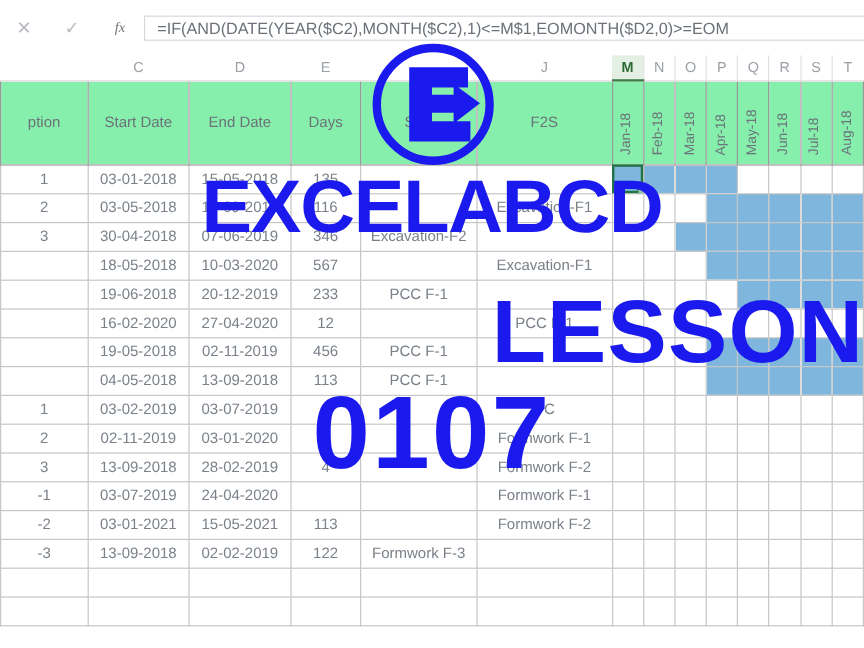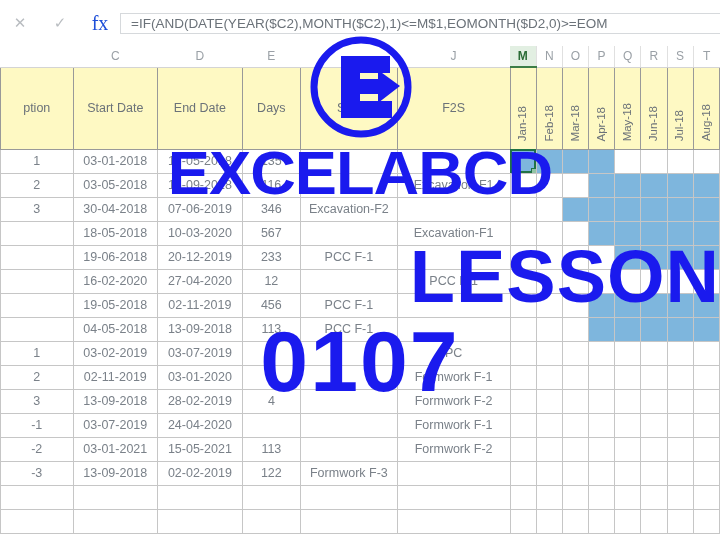--- a/index.html
+++ b/index.html
@@ -28,23 +28,24 @@
   .fb-icon {
     width: 40px;
     text-align: center;
     font-size: 15px;
     color: #b8bcc0;
     flex: 0 0 auto;
     user-select: none;
   }
   .fb-icon.check { color: #b9bdc1; }
   .fb-icon.fx {
+    font-style: italic;
     font-family: "Liberation Serif", serif;
-    font-size: 20px;
-    color: #1d4ed8;
+    font-size: 12px;
+    color: #737373;
   }
   #formula-input {
     flex: 1 1 auto;
     height: 21px;
     border: 1px solid #d6d9dc;
     border-right: none;
     background: #fff;
     display: flex;
     align-items: center;
     padding-left: 10px;
@@ -92,22 +93,22 @@
     color: #2a6b35;
     font-weight: bold;
     border-bottom: 2px solid #3c7d46;
   }
   tr.colhdr th.divider {
     border-left: 1px solid #e0e0e0;
   }
 
   
   tr.hdrband td {
-    background: #fef9c3;
-    height: 82px;
+    background: #86efac;
+    height: 70px;
     color: #6b7279;
     font-size: 12.5px;
     text-align: center;
     vertical-align: middle;
     border: 1px solid #999999;
   }
   tr.hdrband td.vert {
     vertical-align: bottom;
     padding-bottom: 4px;
   }

